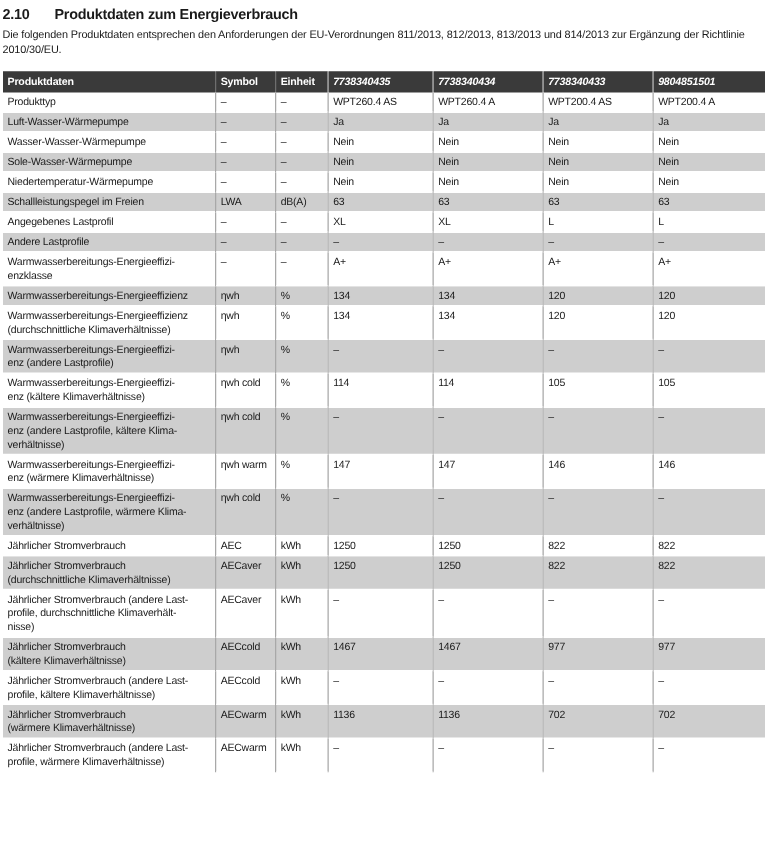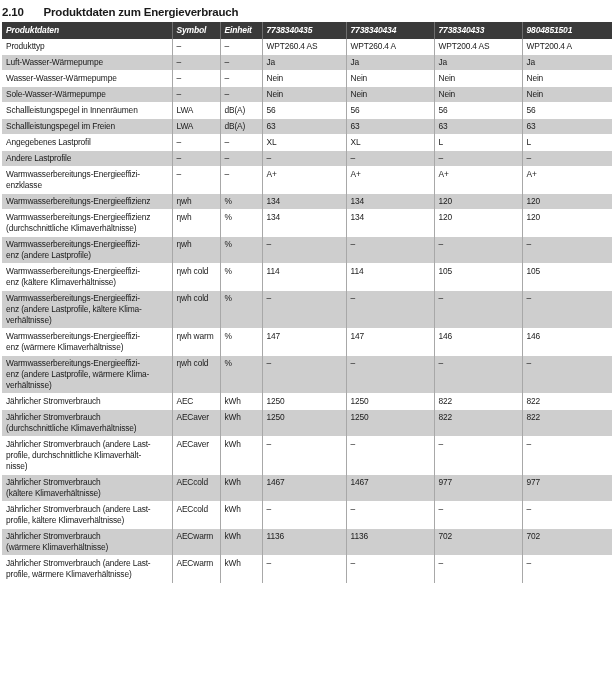--- a/index.html
+++ b/index.html
@@ -45,21 +45,20 @@
   table.product-table th {
     background: var(--header-bg, #3a3a3a);
     color: var(--header-text, #ffffff);
     font-size: 8.5px;
     font-weight: bold;
     text-align: left;
     padding: 3px 4px 3px 4px;
     height: 11px;
     border-right: 1px solid #6e6e6e;
     overflow: hidden;
-    font-style: italic;
   }
   table.product-table th:last-child { border-right: none; }
   table.product-table th.num { font-style: italic; }
   table.product-table td {
     padding: 2px 4px 2px 4px;
     vertical-align: top;
     border-right: 1px solid #a8a8a8;
     overflow: hidden;
   }
   table.product-table td:last-child { border-right: none; }
@@ -73,20 +72,21 @@
   col.c-v2     { width: 88px; }
   col.c-v3     { width: 88px; }
 </style>
 </head>
 <body>
 
 <div class="page">
   <div class="heading">
     <span class="secnum">2.10</span><span class="sectitle">Produktdaten zum Energieverbrauch</span>
   </div>
+  <p class="intro">Die folgenden Produktdaten entsprechen den Anforderungen der EU-Verordnungen 811/2013, 812/2013, 813/2013 und 814/2013 zur Ergänzung der Richtlinie 2010/30/EU.</p>
 
   <table class="product-table">
     <colgroup>
       <col class="c-label">
         <col class="c-symbol">
         <col class="c-unit">
       <col class="c-v1">
         <col class="c-v2">
         <col class="c-v3">
         <col class="c-v4">
@@ -133,27 +133,27 @@
         <tr>
           <td class="label">Sole-Wasser-Wärmepumpe</td>
           <td class="symbol">–</td>
           <td class="unit">–</td>
           <td class="value">Nein</td>
           <td class="value">Nein</td>
           <td class="value">Nein</td>
           <td class="value">Nein</td>
         </tr>
         <tr>
-          <td class="label">Schallleistungspegel in Innenräumen</td>
-          <td class="symbol">LWA</td>
-          <td class="unit">dB(A)</td>
-          <td class="value">56</td>
-          <td class="value">56</td>
-          <td class="value">56</td>
-          <td class="value">56</td>
+          <td class="label">Niedertemperatur-Wärmepumpe</td>
+          <td class="symbol">–</td>
+          <td class="unit">–</td>
+          <td class="value">Nein</td>
+          <td class="value">Nein</td>
+          <td class="value">Nein</td>
+          <td class="value">Nein</td>
         </tr>
         <tr>
           <td class="label">Schallleistungspegel im Freien</td>
           <td class="symbol">LWA</td>
           <td class="unit">dB(A)</td>
           <td class="value">63</td>
           <td class="value">63</td>
           <td class="value">63</td>
           <td class="value">63</td>
         </tr>

